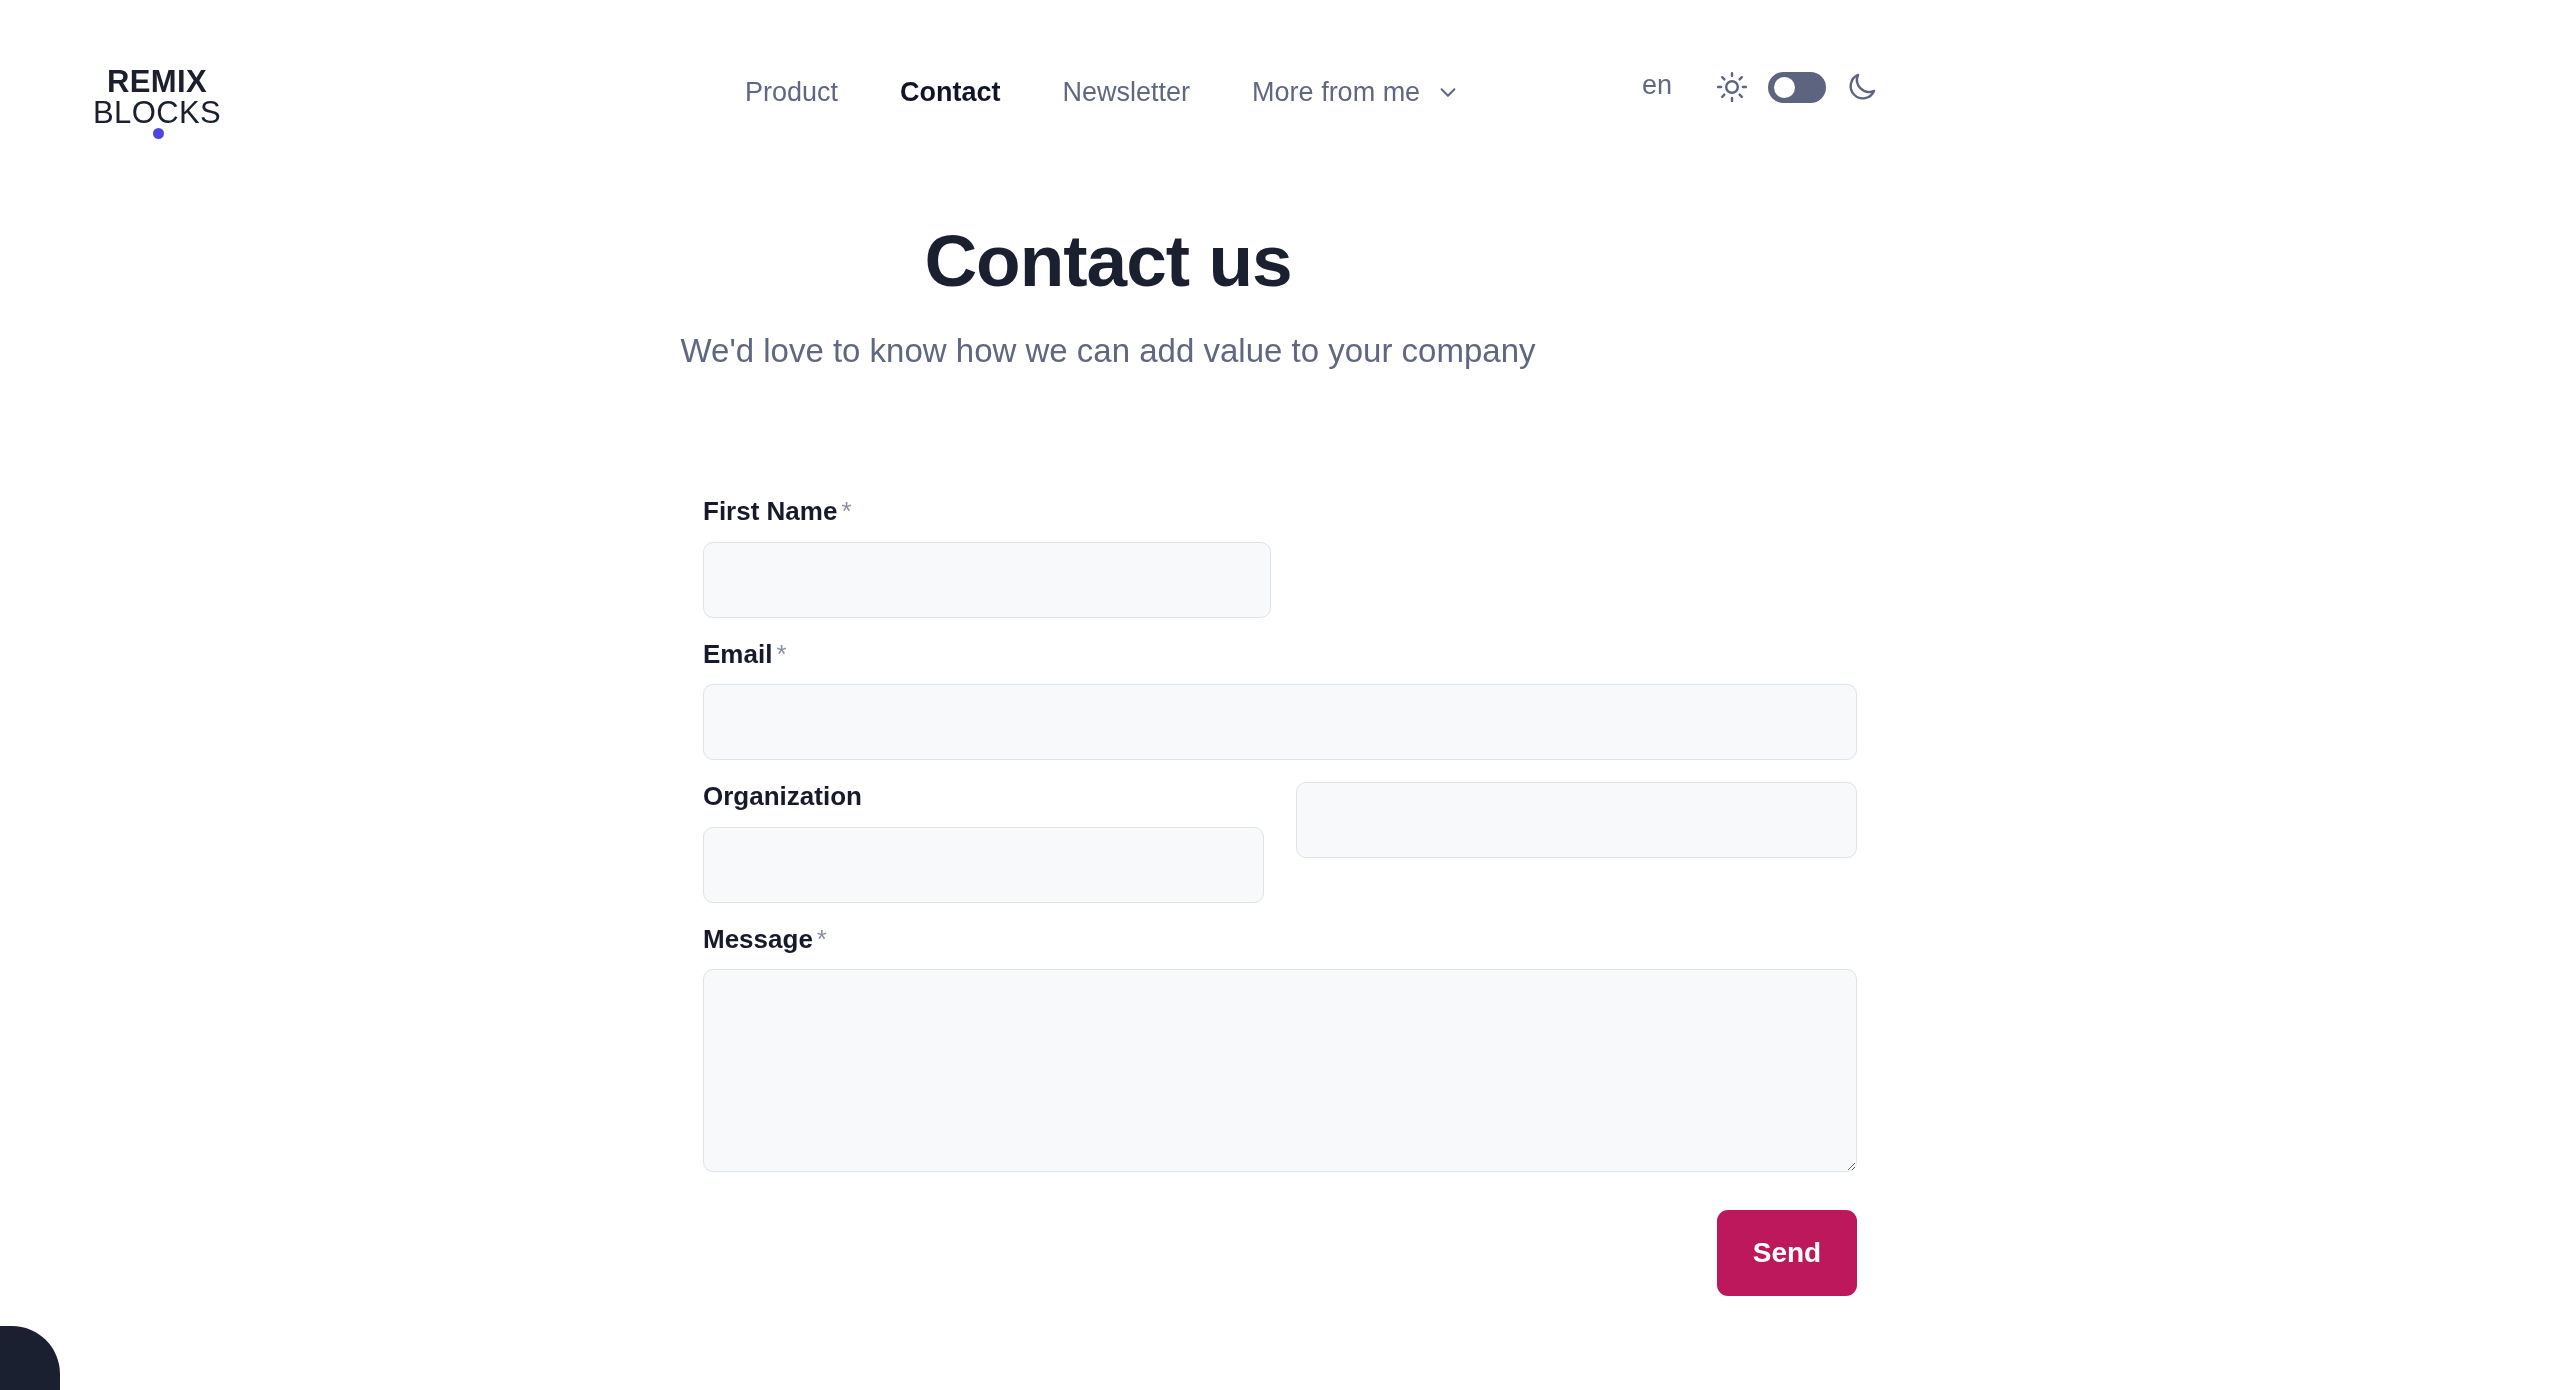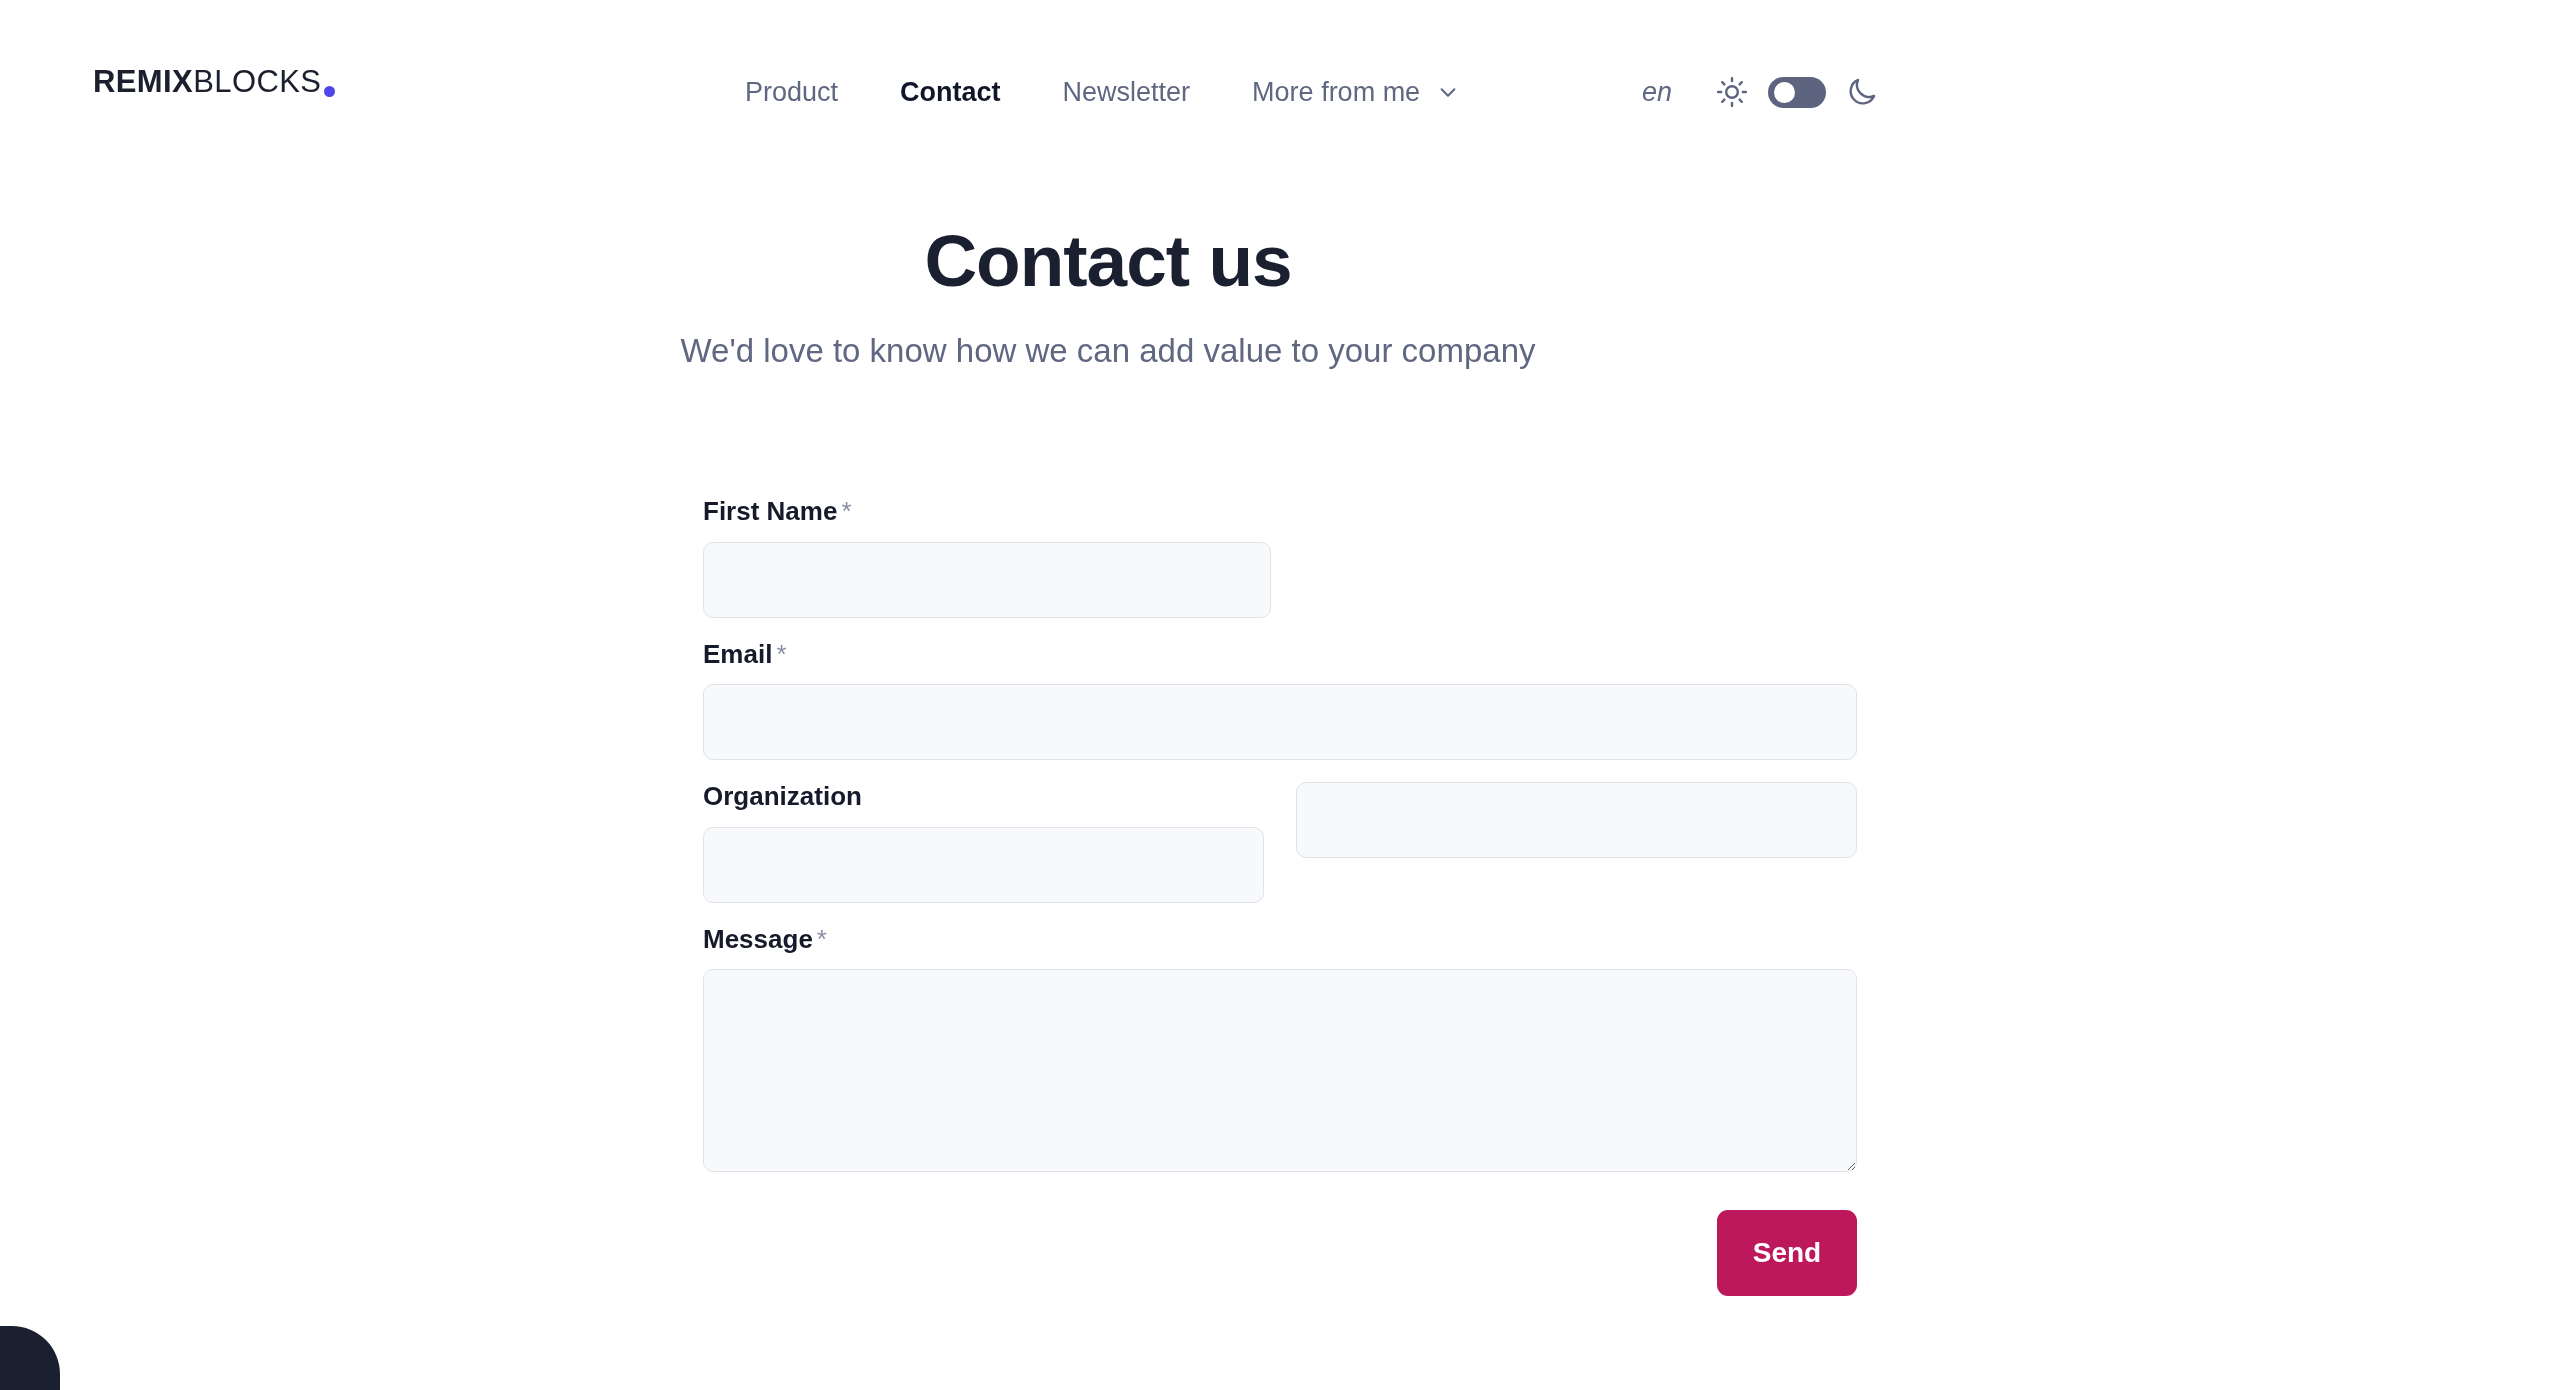--- a/index.html
+++ b/index.html
@@ -33,26 +33,27 @@
     display: flex;
     align-items: center;
     background: #ffffff;
   }
 
   .brand {
     position: absolute;
     left: 93px;
     top: 66px;
     display: flex;
-    align-items: flex-end;
+    align-items: center;
     font-size: 31px;
     letter-spacing: 0.2px;
     line-height: 1;
     white-space: nowrap;
     cursor: pointer;
+    flex-direction: column;
   }
   .brand-remix {
     font-weight: 800;
     color: #1b1f2e;
     letter-spacing: 0.4px;
   }
   .brand-blocks {
     font-weight: 400;
     color: #1b1f2e;
     letter-spacing: 0.4px;
@@ -110,24 +111,23 @@
     flex: none;
   }
   .chevron-down svg { display: block; }
 
   .header-utils {
     position: absolute;
     right: 0;
     top: 70px;
     left: 1630px;
     display: flex;
-    align-items: center;
+    align-items: flex-start;
     height: 44px;
     gap: 0;
-    font-style: italic;
   }
   .lang-switch {
     font-size: 27px;
     color: #5f6781;
     cursor: pointer;
     white-space: nowrap;
     padding: 0 12px;
   }
   .theme-controls {
     display: flex;

